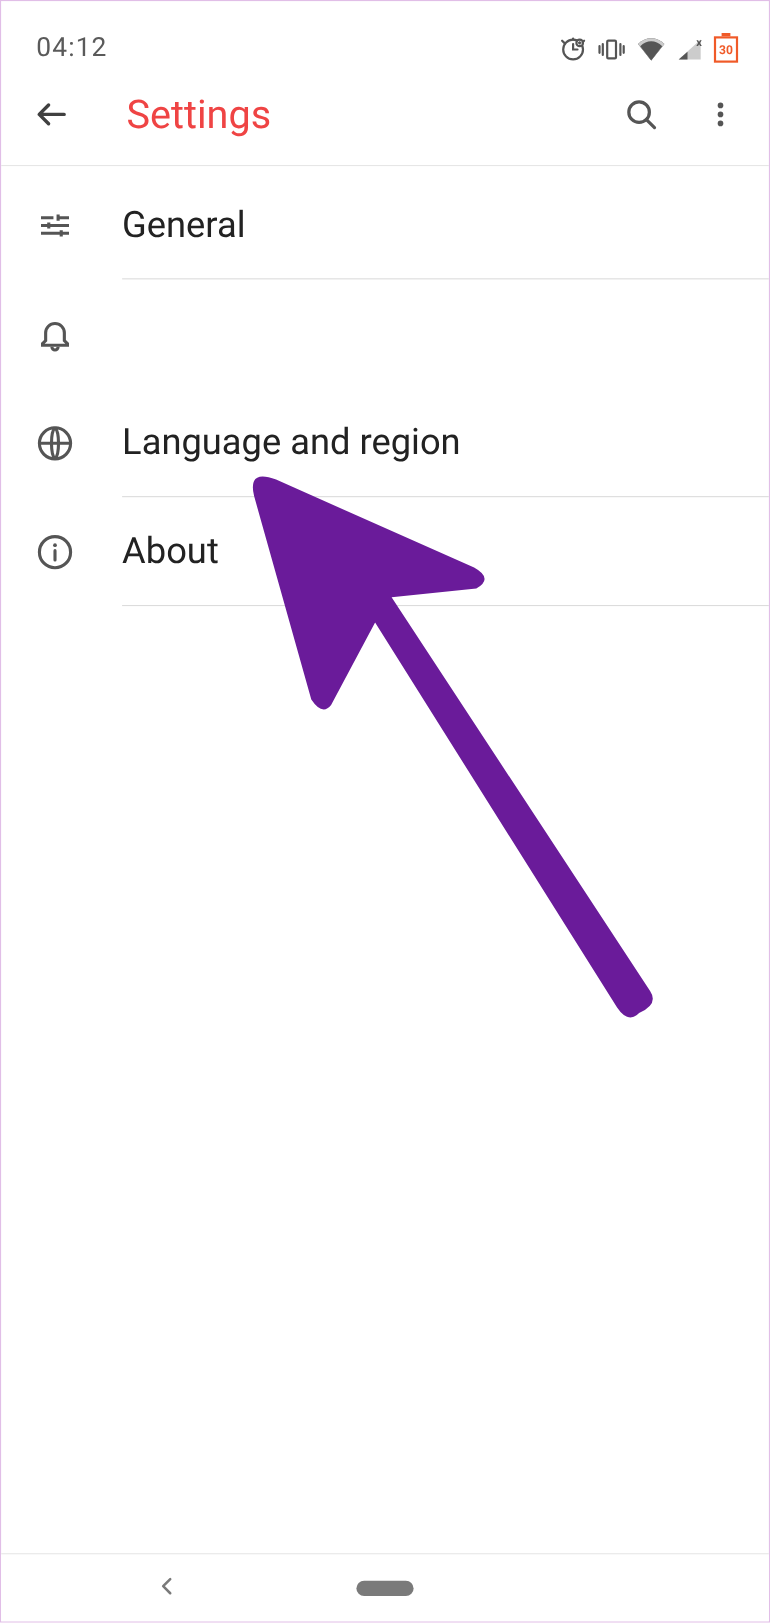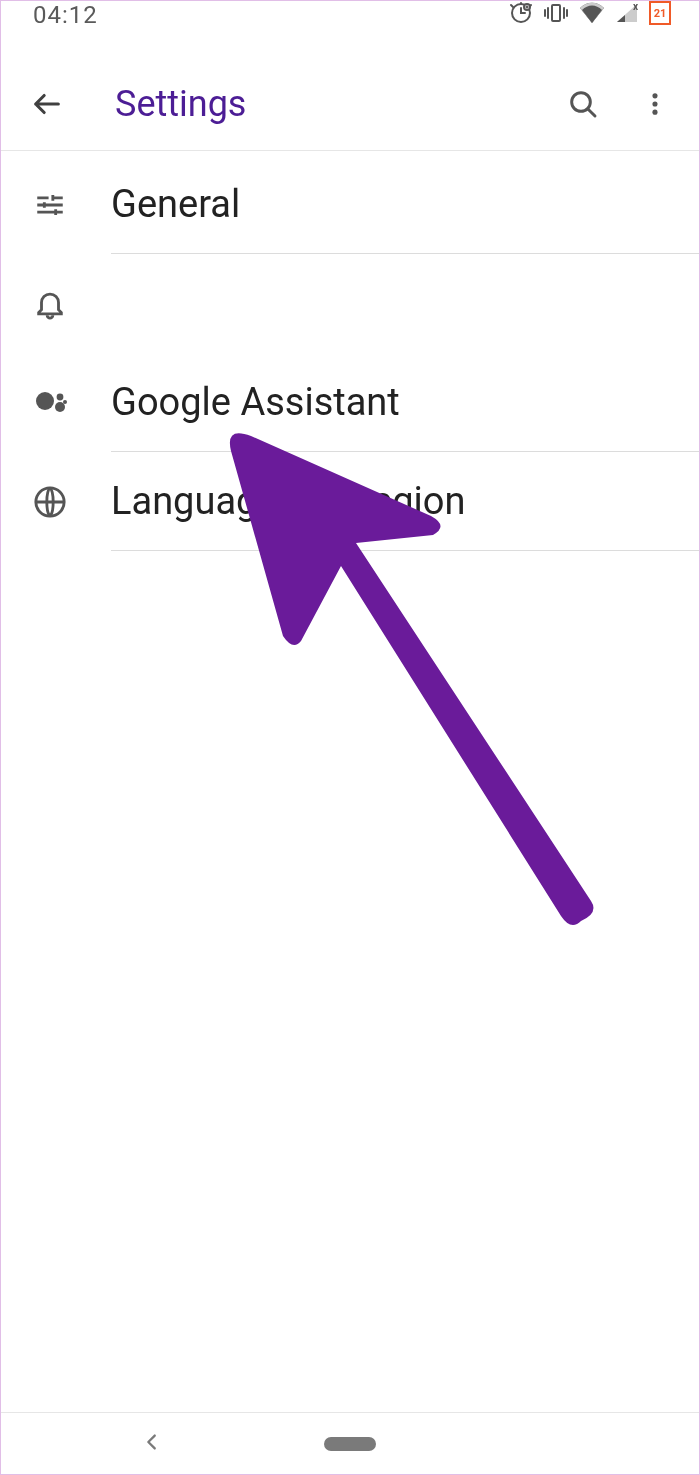--- a/index.html
+++ b/index.html
@@ -7,21 +7,21 @@
   body {
     font-family: Roboto, "Helvetica Neue", Arial, sans-serif;
     background: #fff;
     border: 1px solid #e1bee7;
     position: relative;
     overflow: hidden;
   }
   .status-bar {
     height: 56px;
     display: flex;
-    align-items: flex-start;
+    align-items: flex-end;
     justify-content: space-between;
     padding: 0 28px 0 32px;
     color: #333;
     gap: 20px;
   }
   .status-bar .time {
     font-size: 24px;
     letter-spacing: 1px;
     color: #5a5a5a;
   }
@@ -45,21 +45,21 @@
   .app-bar {
     height: 94px;
     display: flex;
     align-items: center;
     padding: 0 20px 0 22px;
     gap: 24px;
     border-bottom: 1px solid #e6e6e6;
   }
   .app-bar .title {
     font-size: 36px;
-    color: #4c1d95;
+    color: #ef4444;
     flex: 1;
     margin-left: 20px;
   }
   .icon-btn {
     width: 48px; height: 48px;
     display:flex; align-items:center; justify-content:center;
     border:none; background:none; cursor:pointer;
   }
 
   .list {
@@ -70,21 +70,21 @@
     align-items: center;
     height: 99px;
     padding-left: 32px;
     cursor: pointer;
   }
   .list-item .icon-slot {
     width: 78px;
     display:flex; align-items:center; justify-content:flex-start;
   }
   .list-item .label {
-    font-size: 38px;
+    font-size: 33px;
     color: #222;
     flex: 1;
     height: 100%;
     display: flex;
     align-items: center;
     border-bottom: 1px solid #dcdcdc;
     padding-right: 24px;
   }
 
   .arrow-annotation {
@@ -139,21 +139,21 @@
       </svg>
     </span>
     <span>
       <svg width="24" height="22" viewBox="0 0 24 22">
         <path d="M2 20 L22 20 L22 2 Z" fill="#ccc"></path>
         <path d="M2 20 L10 20 L10 13 Z" fill="#555"></path>
         <text x="18" y="8" font-size="10" fill="#555" font-weight="700">x</text>
       </svg>
     </span>
     <span class="battery-icon">
-      <span>21</span>
+      <span>30</span>
     </span>
   </div>
 </div>
 
 <div class="app-bar">
   <button class="icon-btn">
     <svg width="34" height="34" viewBox="0 0 24 24" fill="none" stroke="#404040" stroke-width="2.2">
       <path d="M20 12H4M10 6l-6 6 6 6" stroke-linecap="round" stroke-linejoin="round"></path>
     </svg>
   </button>
@@ -188,43 +188,42 @@
 
   <div class="list-item">
     <span class="icon-slot">
       <svg width="34" height="34" viewBox="0 0 24 24" fill="none" stroke="#555" stroke-width="2">
         <path d="M6 16V11a6 6 0 1112 0v5l2 2v1H4v-1l2-2z"></path>
           <path d="M10 20a2 2 0 004 0"></path>
       </svg>
     </span>
   </div>
 
-  <div class="list-item">
-    <span class="icon-slot">
-      <svg width="36" height="36" viewBox="0 0 36 36" fill="#555">
-        <circle cx="12" cy="16" r="9"></circle>
-          <circle cx="27" cy="12" r="3.4"></circle>
-          <circle cx="27" cy="22" r="5"></circle>
-          <circle cx="32" cy="17" r="2"></circle>
-      </svg>
-    </span>
-    <span class="label">Google Assistant</span>
-  </div>
 
 
   <div class="list-item">
     <span class="icon-slot">
       <svg width="34" height="34" viewBox="0 0 24 24" fill="none" stroke="#555" stroke-width="2">
         <circle cx="12" cy="12" r="10"></circle>
         <path d="M2 12h20M12 2c3 3 3 17 0 20M12 2c-3 3-3 17 0 20"></path>
       </svg>
     </span>
     <span class="label">Language and region</span>
   </div>
 
+  <div class="list-item">
+    <span class="icon-slot">
+      <svg width="34" height="34" viewBox="0 0 24 24" fill="none" stroke="#555" stroke-width="2">
+        <circle cx="12" cy="12" r="10"></circle>
+        <circle cx="12" cy="7.5" r="1.2" fill="#555" stroke="none"></circle>
+        <path d="M12 11v6" stroke-linecap="round"></path>
+      </svg>
+    </span>
+    <span class="label">About</span>
+  </div>
 
 </div>
 
 <svg class="arrow-annotation" width="420" height="540" viewBox="0 0 420 540">
   <path d="M 380 510
            Q 370 520 360 505
            L 140 155
            L 100 230
            Q 92 240 82 225
            L 30 40

